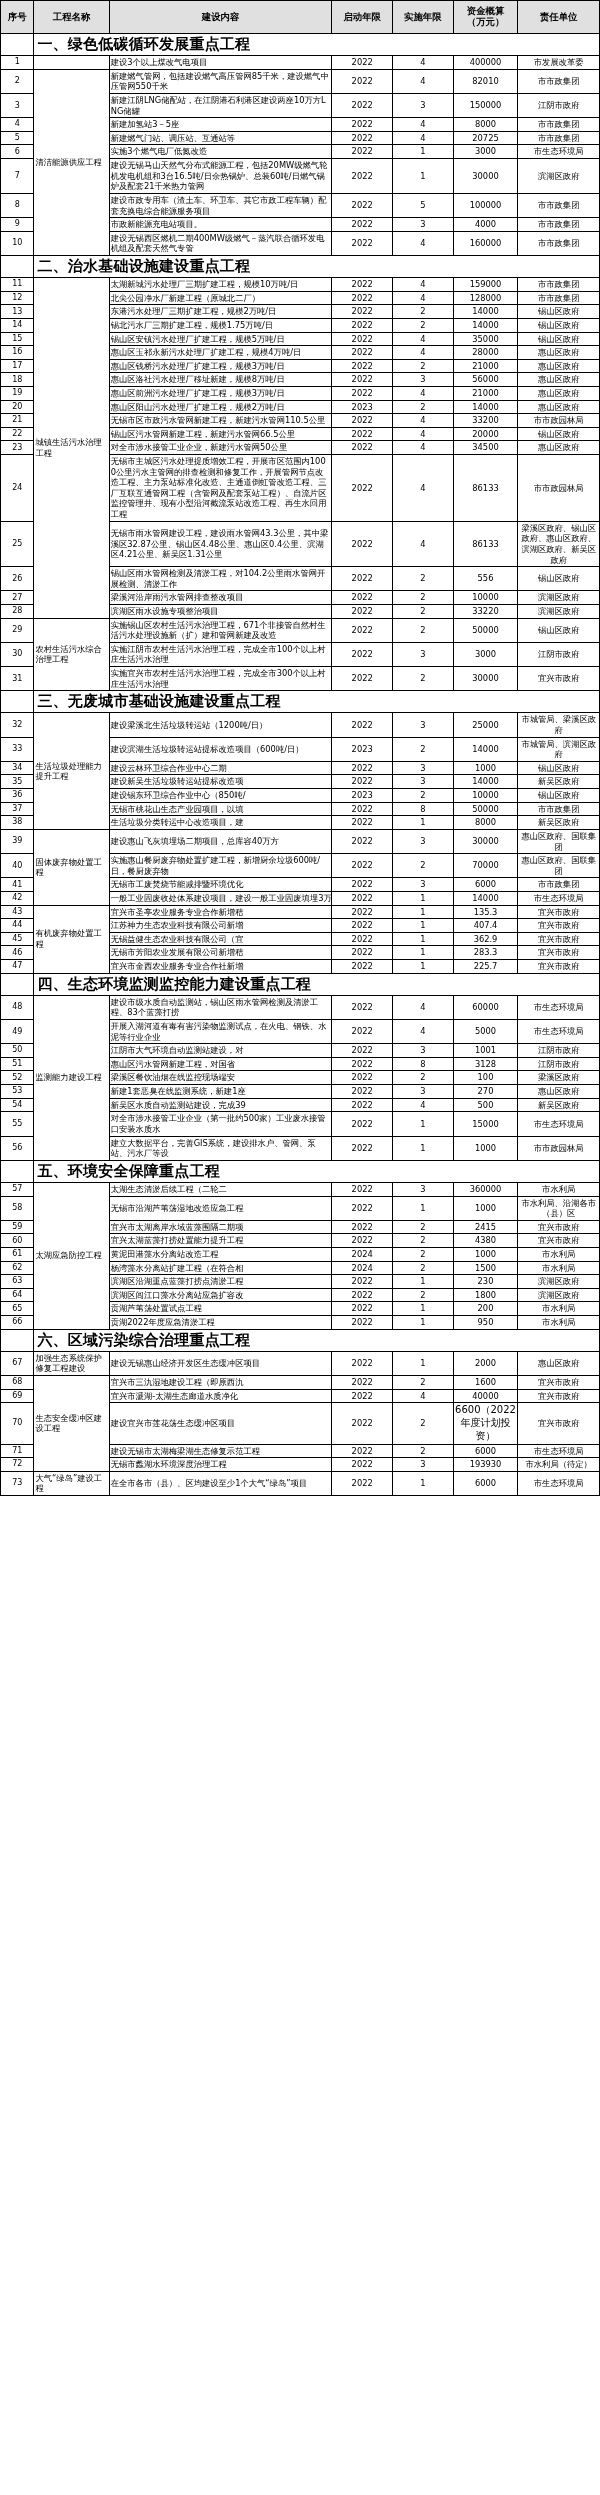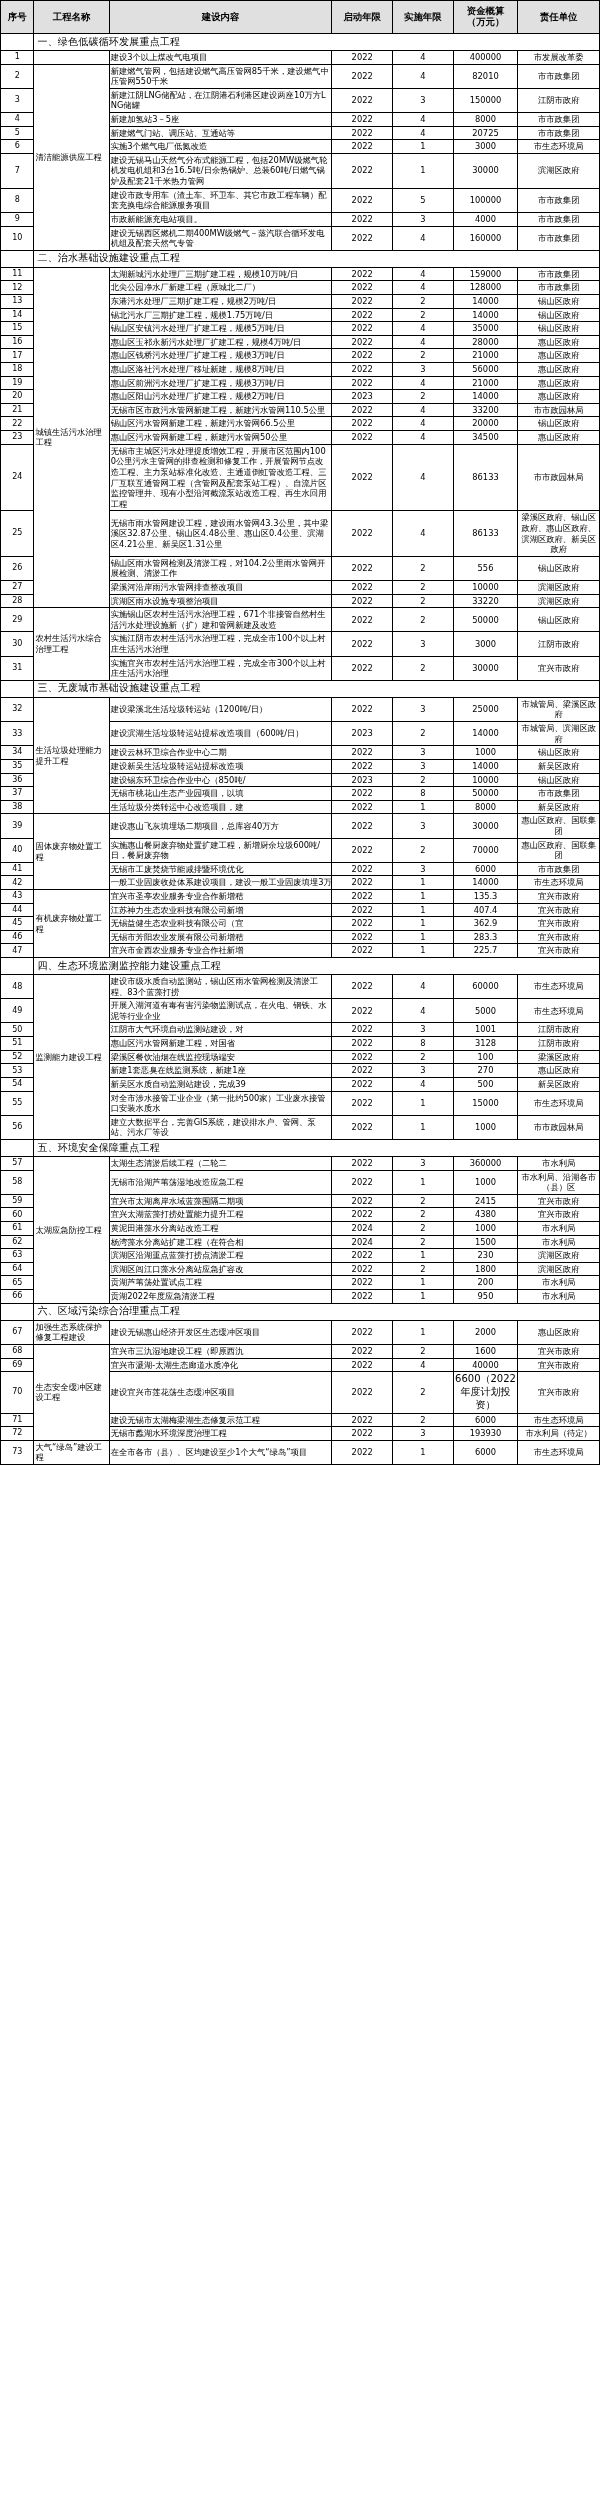--- a/index.html
+++ b/index.html
@@ -46,22 +46,22 @@
   }
   td.seq{text-align:center;font-size:8px;}
   td.pname{}
   td.content{text-align:left;padding-left:2px;padding-right:1px;}
   td.num{text-align:center;}
   td.unit{text-align:center;}
   td.money{text-align:center;}
 
   tr.section td{
     text-align:left;
-    font-weight:normal;
-    font-size:10px;
+    font-weight:bold;
+    font-size:15px;
     padding-left:3px;
     letter-spacing:.2px;
     height:14px;
   }
   td.blankseq{border-right:1px solid #000;}
   .nowrapline{white-space:nowrap;overflow:hidden;text-overflow:clip;}
   td.small{font-size:10px;}
 </style>
 </head>
 <body>
@@ -274,21 +274,21 @@
         <tr>
           <td class="seq">22</td>
           <td class="content">锡山区污水管网新建工程，新建污水管网66.5公里</td>
           <td class="num">2022</td>
           <td class="num">4</td>
           <td class="money">20000</td>
           <td class="unit">锡山区政府</td>
         </tr>
         <tr>
           <td class="seq">23</td>
-          <td class="content">惠山区污水管网新建工程，新建污水管网50公里</td>
+          <td class="content">对全市涉水接管工业企业，新建污水管网50公里</td>
           <td class="num">2022</td>
           <td class="num">4</td>
           <td class="money">34500</td>
           <td class="unit">惠山区政府</td>
         </tr>
         <tr>
           <td class="seq">24</td>
           <td class="content">无锡市主城区污水处理提质增效工程，开展市区范围内1000公里污水主管网的排查检测和修复工作，开展管网节点改造工程、主力泵站标准化改造、主通道倒虹管改造工程、三厂互联互通管网工程（含管网及配套泵站工程）、自流片区监控管理井、现有小型沿河截流泵站改造工程、再生水回用工程</td>
           <td class="num">2022</td>
           <td class="num">4</td>

